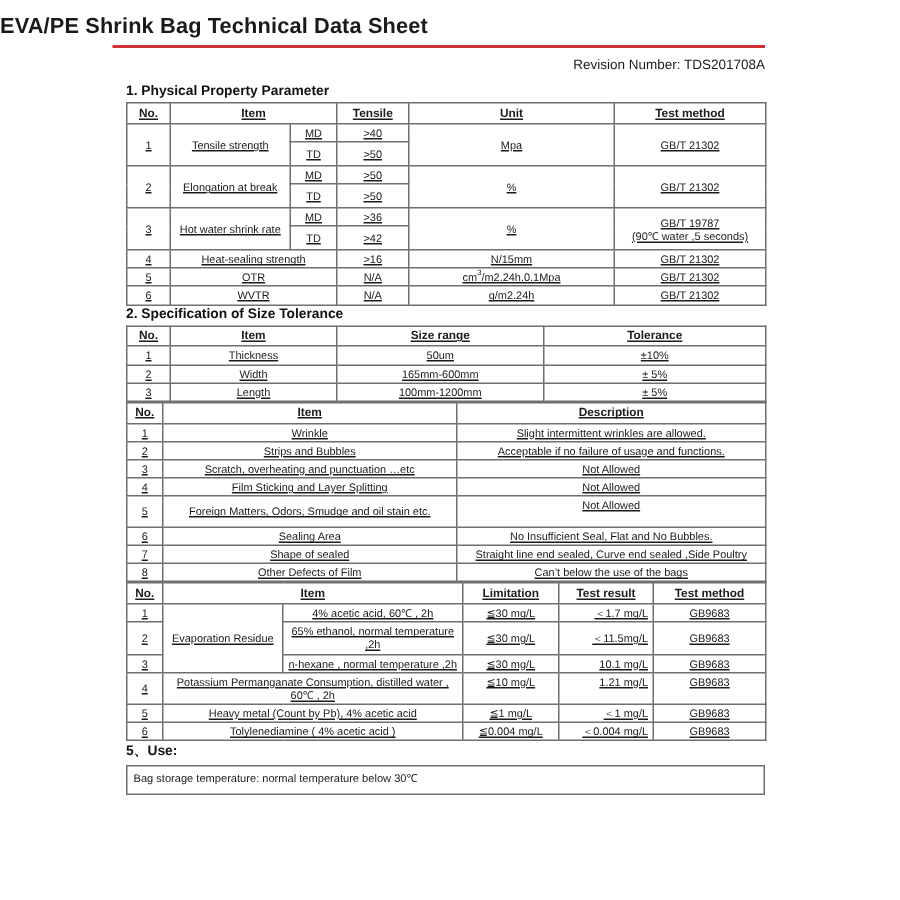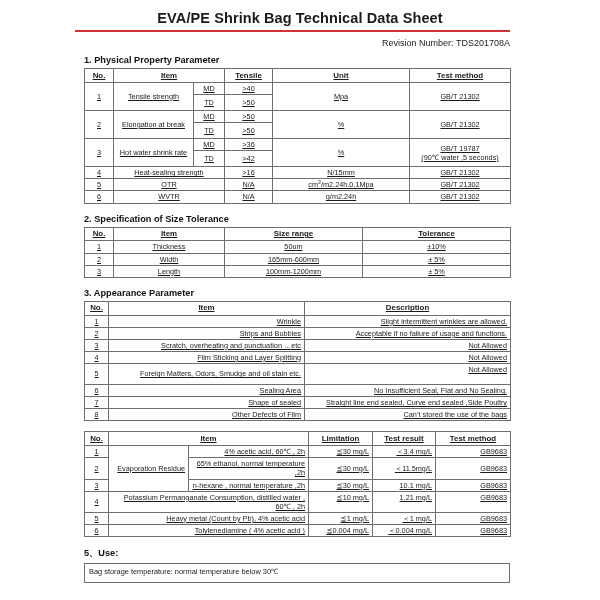--- a/index.html
+++ b/index.html
@@ -15,21 +15,20 @@
     color: #1b1b1b;
     overflow: hidden;
   }
   .page {
     position: relative;
     width: 600px;
     height: 600px;
     box-sizing: border-box;
   }
   .doc-title {
-    text-align: center;
     font-size: 14.5px;
     font-weight: bold;
     color: #1a1a1a;
     letter-spacing: 0.1px;
     padding-top: 10px;
     padding-bottom: 4px;
   }
   .title-rule {
     position: absolute;
     left: 75px;
@@ -50,21 +49,20 @@
     padding-right: 90px;
     margin-top: 7px;
   }
   .section-head {
     font-size: 9.2px;
     font-weight: bold;
     color: #111111;
     margin: 0 0 3px 0;
   }
   .section-block {
-    margin-bottom: 10px;
   }
   table.tds {
     border-collapse: collapse;
     width: 426px;
     table-layout: fixed;
     font-size: 7.3px;
     color: #1b1b1b;
     text-decoration: underline;
   }
   table.tds th,
@@ -75,21 +73,21 @@
     line-height: 1.25;
     overflow: hidden;
   }
   table.tds th {
     font-weight: bold;
     text-align: center;
     font-size: 7.9px;
     padding: 1.5px 3px;
   }
   .c { text-align: center; }
-  .l { text-align: right; }
+  .l { text-align: center; }
   .r { text-align: right; }
   .tall { height: 13px; }
   .usebox {
     width: 426px;
     box-sizing: border-box;
     border: 1px solid #6f6f6f;
     padding: 3px 4px 4px 4px;
     font-size: 7.4px;
     line-height: 1.45;
     color: #1b1b1b;
@@ -230,21 +228,20 @@
             <td class="c">3</td>
             <td class="c">Length</td>
             <td class="c">100mm-1200mm</td>
             <td class="c">± 5%</td>
           </tr>
         </tbody>
       </table>
     </div>
 
     <div class="section-block">
-      <div class="section-head">3. Appearance Parameter</div>
       <table class="tds">
         <colgroup>
           <col style="width:24px">
             <col style="width:196px">
             <col style="width:206px">
         </colgroup>
         <thead>
           <tr>
             <th>No.</th>
             <th>Item</th>
@@ -273,31 +270,31 @@
             <td class="l">Not Allowed</td>
           </tr>
           <tr>
             <td class="c" style="height:18px">5</td>
             <td class="l">Foreign Matters, Odors, Smudge and oil stain etc.</td>
             <td class="l" style="vertical-align:top">Not Allowed</td>
           </tr>
           <tr>
             <td class="c">6</td>
             <td class="l">Sealing Area</td>
-            <td class="l">No Insufficient Seal, Flat and No Sealing.</td>
+            <td class="l">No Insufficient Seal, Flat and No Bubbles.</td>
           </tr>
           <tr>
             <td class="c">7</td>
             <td class="l">Shape of sealed</td>
             <td class="l">Straight line end sealed, Curve end sealed ,Side Poultry</td>
           </tr>
           <tr>
             <td class="c">8</td>
             <td class="l">Other Defects of Film</td>
-            <td class="l">Can’t  stored  the use of the bags</td>
+            <td class="l">Can’t  below  the use of the bags</td>
           </tr>
         </tbody>
       </table>
     </div>
 
     <div class="section-block">
       <table class="tds">
         <colgroup>
           <col style="width:24px">
             <col style="width:80px">
@@ -314,21 +311,21 @@
             <th>Test result</th>
             <th>Test method</th>
           </tr>
         </thead>
         <tbody>
           <tr>
             <td class="c">1</td>
             <td class="l" rowspan="3">Evaporation Residue</td>
             <td class="l">4% acetic acid, 60℃ , 2h</td>
             <td class="l">≦30 mg/L</td>
-            <td class="r">＜3.4 mg/L</td>
+            <td class="r">＜1.7 mg/L</td>
             <td class="l">GB9683</td>
           </tr>
           <tr>
             <td class="c">2</td>
             <td class="l">65% ethanol, normal temperature ,2h</td>
             <td class="l">≦30 mg/L</td>
             <td class="r">＜11.5mg/L</td>
             <td class="l">GB9683</td>
           </tr>
           <tr>

